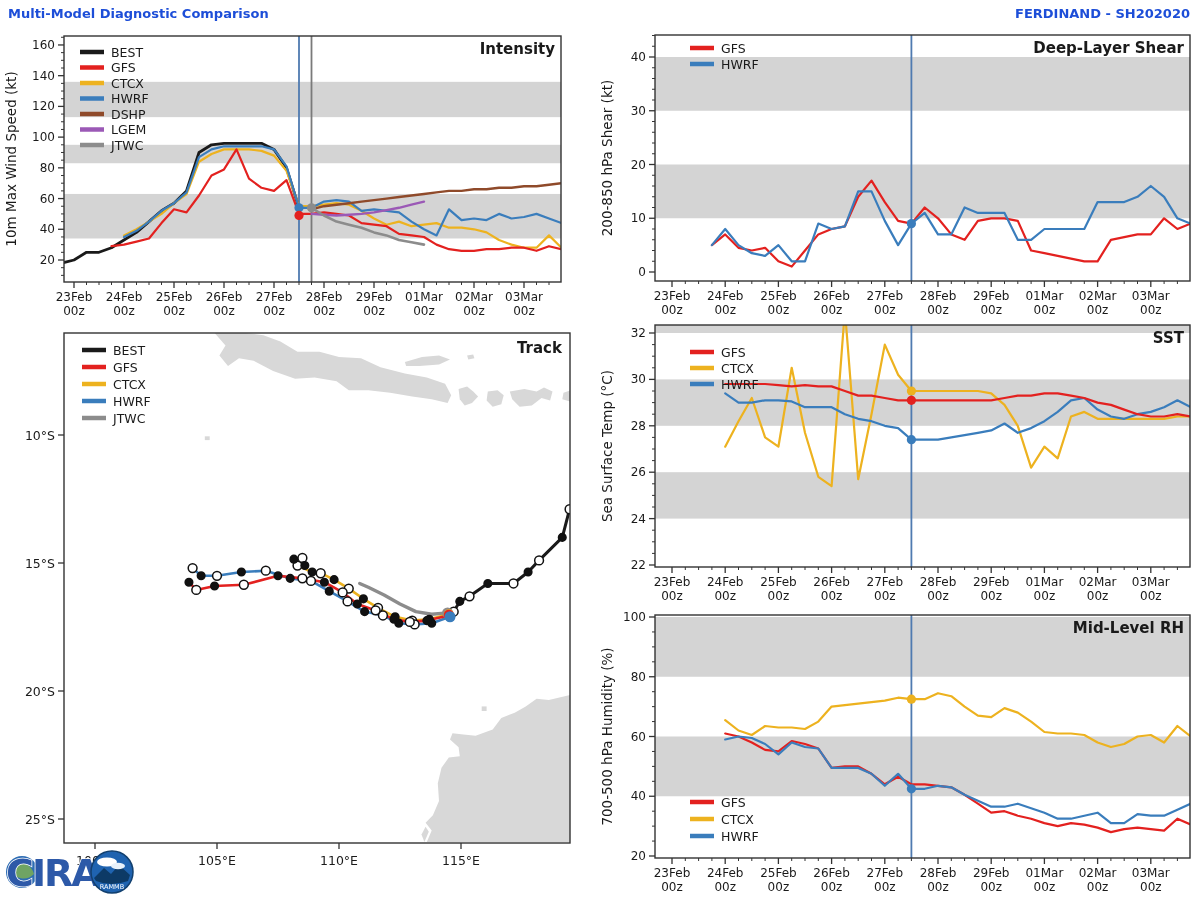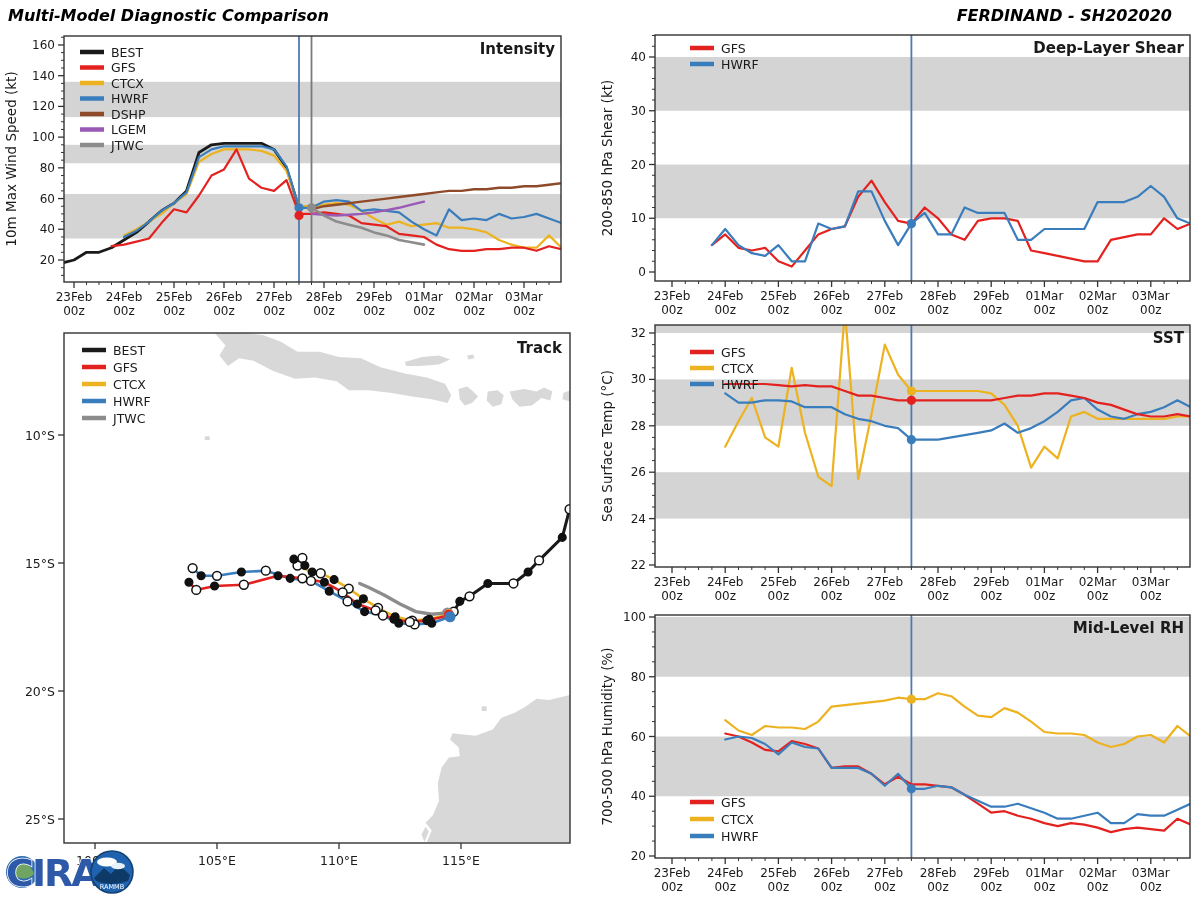--- a/index.html
+++ b/index.html
@@ -1,20 +1,20 @@
 <!DOCTYPE html>
 <html><head>
 <meta charset="utf-8">
 <style>
   html,body{margin:0;padding:0;background:#ffffff;}
   #stage{position:relative;width:1200px;height:900px;background:#ffffff;
          font-family:"DejaVu Sans","Liberation Sans",sans-serif;overflow:hidden;}
-  .hdr{position:absolute;top:6px;font-size:16px;font-weight:bold;color:#000000;white-space:nowrap;font-style:italic;}
+  .hdr{position:absolute;top:6px;font-size:13px;font-weight:bold;color:#1d4ed8;white-space:nowrap;}
   #hdr-left{left:8px;}
-  #hdr-right{right:28px;}
+  #hdr-right{right:10px;}
   svg text{font-family:"DejaVu Sans","Liberation Sans",sans-serif;}
 </style>
 </head>
 <body>
 
 <div id="stage">
   <div class="hdr" id="hdr-left">Multi-Model Diagnostic Comparison</div>
   <div class="hdr" id="hdr-right">FERDINAND - SH202020</div>
   <svg id="plot" width="1200" height="900" viewBox="0 0 1200 900">
       <g>

